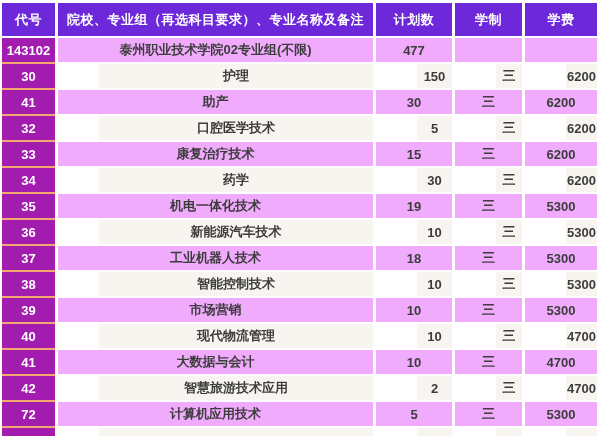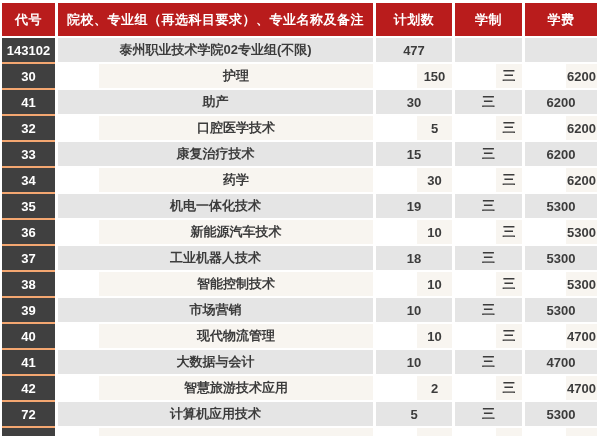--- a/index.html
+++ b/index.html
@@ -43,29 +43,29 @@
     display: flex;
     align-items: center;
     justify-content: center;
     font-size: 13px;
     font-weight: 700;
     color: #3c3c3c;
     white-space: nowrap;
     overflow: hidden;
   }
   .th {
-    background: #b91c1c;
+    background: #6d28d9;
     color: #ffffff;
     letter-spacing: 0.5px;
   }
   .cell-code {
-    background: #404040;
+    background: #a21caf;
     color: #ffffff;
   }
-  .peach .cell-data { background: #e5e5e5; }
+  .peach .cell-data { background: #f0abfc; }
   .cream .cell-data { background: #f8f5f0; margin-left: 41px; }
 </style>
 </head>
 <body>
 
 <div class="stage">
   <div class="code-strip"></div>
 
   <div class="grid">
     <div class="row">

